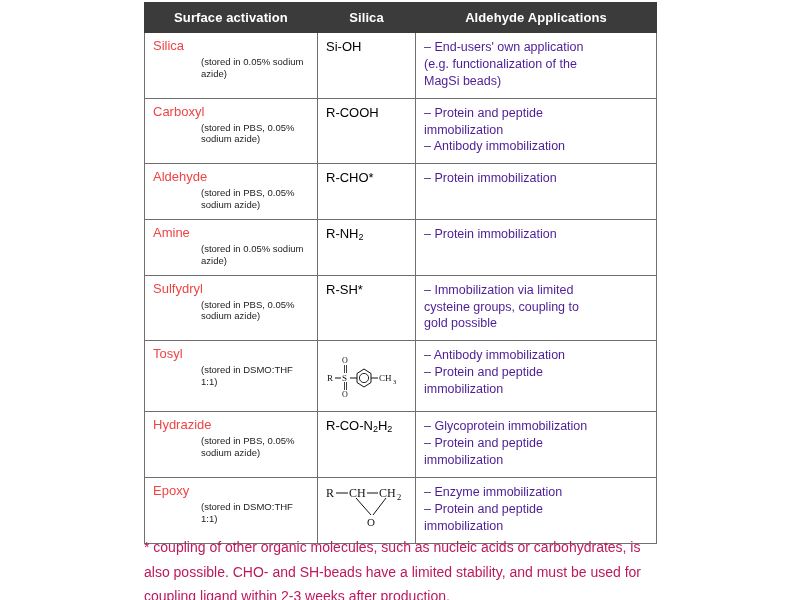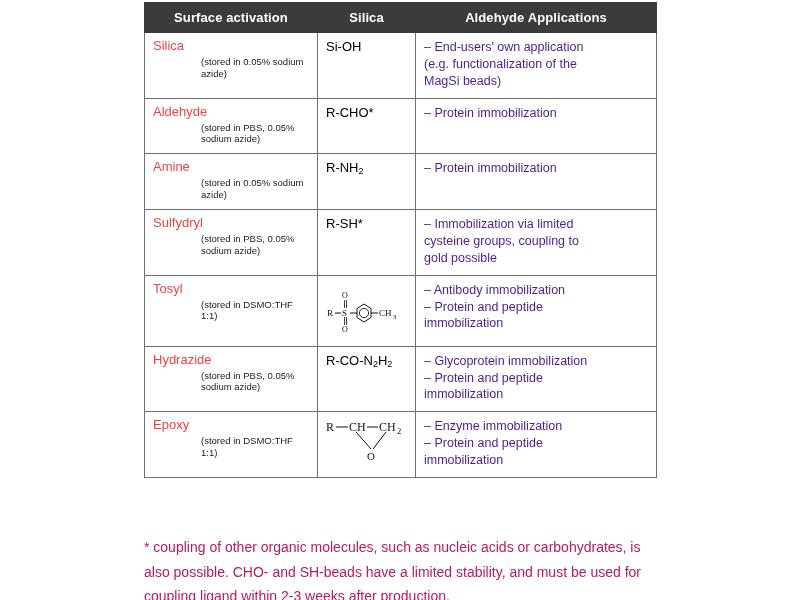--- a/index.html
+++ b/index.html
@@ -132,20 +132,36 @@
           </td>
           <td>
             <div class="apps">
               <div>– End-users' own application</div>
               <div>(e.g. functionalization of the</div>
               <div>MagSi beads)</div>
             </div>
           </td>
         </tr>
 
+        <tr>
+          <td>
+            <div class="act-name">Carboxyl</div>
+            <div class="act-note">(stored in PBS,  0.05% sodium azide)</div>
+          </td>
+          <td>
+            <div class="formula">R-COOH</div>
+          </td>
+          <td>
+            <div class="apps">
+              <div>– Protein and peptide</div>
+              <div>immobilization</div>
+              <div>– Antibody immobilization</div>
+            </div>
+          </td>
+        </tr>
 
         <tr>
           <td>
             <div class="act-name">Aldehyde</div>
             <div class="act-note">(stored in PBS,  0.05% sodium azide)</div>
           </td>
           <td>
             <div class="formula">R-CHO*</div>
           </td>
           <td>

